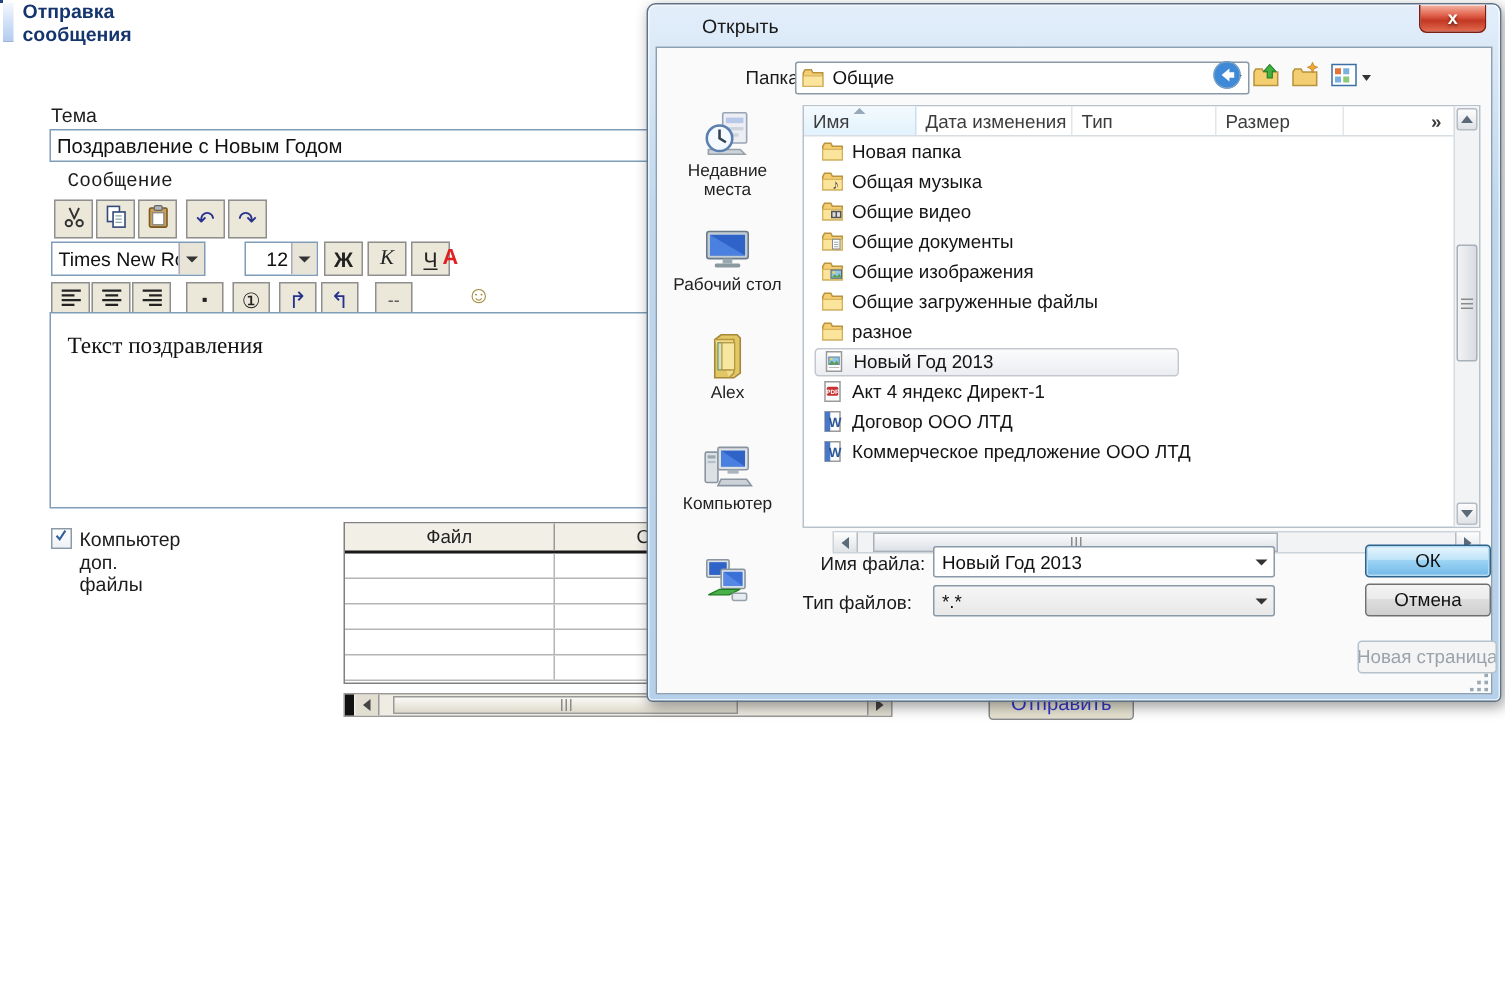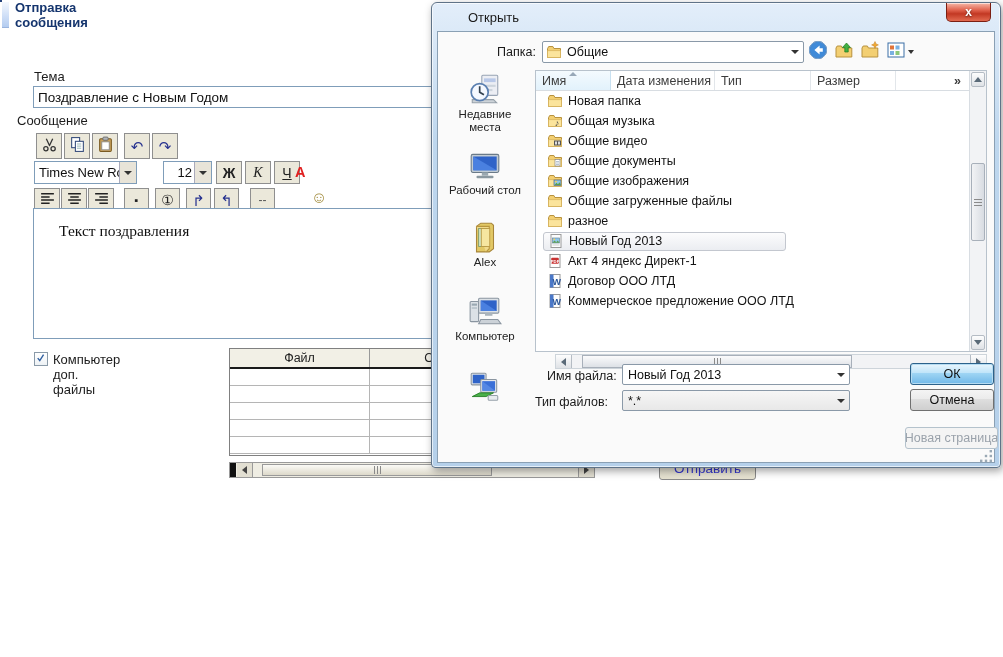--- a/index.html
+++ b/index.html
@@ -31,21 +31,21 @@
 
   .combo { position:absolute; background:#fff; border:1px solid #7f9db9; display:flex;
       align-items:center; font-size:13px; color:#111; overflow:hidden; }
   .combo .cv { flex:1; padding-left:4px; white-space:nowrap; overflow:hidden; }
   .combo .cbtn { width:17px; align-self:stretch; background:#e8e4d8; border-left:1px solid #aab;
       display:flex; align-items:center; justify-content:center; flex:none; }
   .caret { width:0; height:0; border-left:4px solid transparent; border-right:4px solid transparent;
       border-top:4px solid #333; }
 
   #msgbody { position:absolute; left:28px; top:178px; width:726px; height:131px;
-      background:#fff; border:1px solid #7f9db9; padding:13px 25px;
+      background:#fff; border:1px solid #7f9db9; padding:13px 11px;
       font-family:"Liberation Serif", serif; font-size:15.5px; color:#111; }
 
   .vcheckbox { position:absolute; width:14px; height:14px; background:linear-gradient(#fff,#eef2f5);
       border:1px solid #8a9aa8; display:flex; align-items:center; justify-content:center; }
   .vcheckbox svg { width:11px; height:11px; }
 
   
   #attgrid { position:absolute; left:224px; top:318px; width:366px; height:108px;
       background:#fff; border:1px solid #808080; }
   #attgrid .ghead { display:flex; height:20px; background:#f2f0e6; border-bottom:2px solid #1a1a1a; }
@@ -180,21 +180,21 @@
           <path d="M1 7 l7 5.2 L15 7" fill="none" stroke="#2a3a6a" stroke-width=".9"></path>
           <path d="M10.5 13.5 L17 5.5 l2 1.8 -6.8 7.4 -2.6 .9 z" fill="#e8c84a" stroke="#8a6a1a" stroke-width=".6"></path>
         </svg></span>
     <span class="ttl">Отправка сообщения</span>
   </div>
   <div class="client">
 
     <div class="lbl" style="left:29px; top:39px;">Тема</div>
     <input class="xp-input" style="left: 28px; top: 56px; width: 548px; height: 22px;" value="Поздравление с Новым Годом">
 
-    <div class="lbl" style="left:12px; top:83px;">Сообщение</div>
+    <div class="lbl" style="left:40px; top:83px;font-family:Liberation Mono, monospace;">Сообщение</div>
 
     <div class="tbtn" style="left:31px; top:103px;">
         <span id="ic-cut"><svg viewBox="0 0 16 16" xmlns="http://www.w3.org/2000/svg">
             <path d="M5 2.5 l3.2 7 M11 2.5 l-3.2 7" stroke="#333" stroke-width="1.2"></path>
             <circle cx="4.6" cy="12" r="2" fill="none" stroke="#333" stroke-width="1.2"></circle>
             <circle cx="11.4" cy="12" r="2" fill="none" stroke="#333" stroke-width="1.2"></circle>
           </svg></span>
       </div>
     <div class="tbtn" style="left:59px; top:103px;">
         <span id="ic-copy"><svg viewBox="0 0 16 16" xmlns="http://www.w3.org/2000/svg">
@@ -353,21 +353,21 @@
         <path d="M1 7 l7 5.2 L15 7" fill="none" stroke="#2a3a6a" stroke-width=".9"></path>
         <path d="M10.5 13.5 L17 5.5 l2 1.8 -6.8 7.4 -2.6 .9 z" fill="#e8c84a" stroke="#8a6a1a" stroke-width=".6"></path>
       </svg></span>
   <div class="dttl">Открыть</div>
   <div id="closebtn">
       <span>x</span>
     </div>
 
   <div id="dclient">
     <div class="flabel" style="left:59px; top:13px;">Папка:</div>
-    <div class="vcombo" style="left:104px; top:9px; width:262px; height:22px;">
+    <div class="vcombo" style="left:92px; top:9px; width:303px; height:22px;">
       <span class="fi" id="ic-combofolder"><svg viewBox="0 0 16 16" xmlns="http://www.w3.org/2000/svg">
             <path d="M1.5 13.5 V4.7 l1.2-2.2 h4.2 l1 2 h6.6 v9 z" fill="#f3cf72" stroke="#b8923e"></path>
             <path d="M1.5 13.5 V6.6 h13 v6.9 z" fill="#fbe49c" stroke="#d8b45e" stroke-width=".8"></path>
           </svg></span>
       <span class="cv">Общие</span>
       <span class="car">
           <span class="caret"></span>
         </span>
     </div>
     <div class="navbtn" style="left:368px;">

